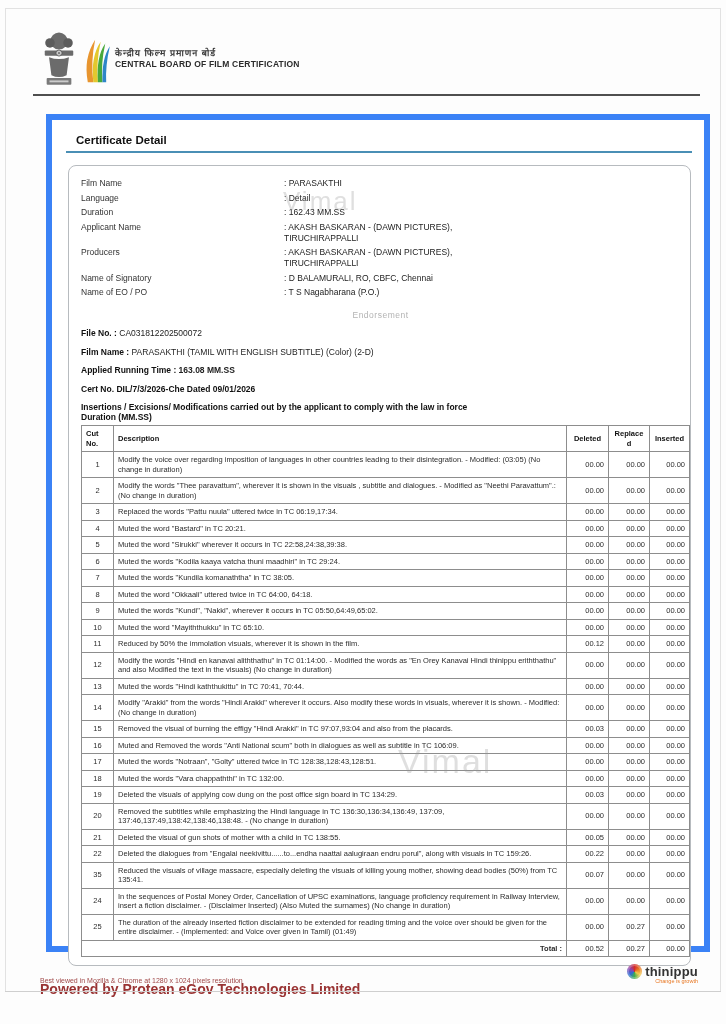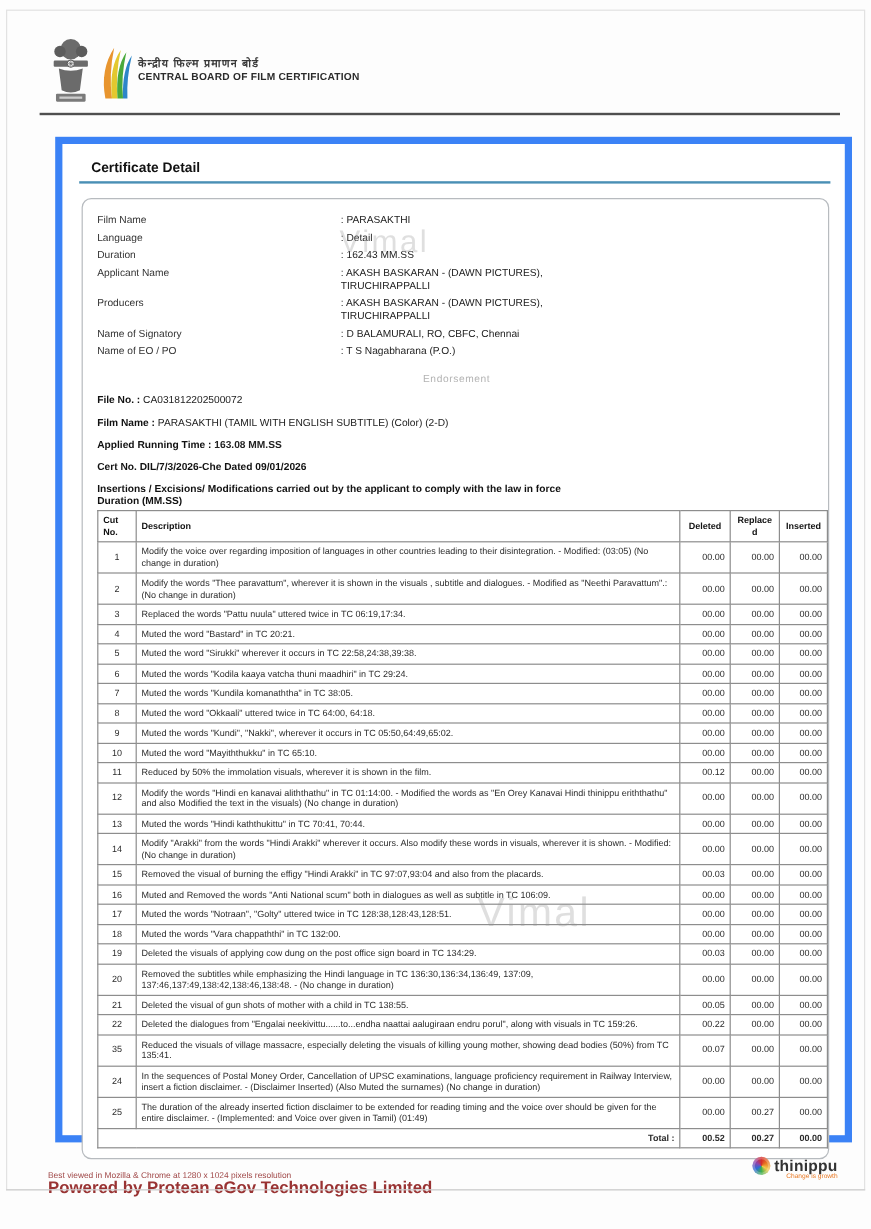--- a/index.html
+++ b/index.html
@@ -60,21 +60,21 @@
   table.cuts th, table.cuts td { border:1px solid #8d8d8d; font-size:7.5px; line-height:9.5px;
     padding:3px 4px; vertical-align:middle; color:#2c2c2c; word-wrap:break-word; }
   table.cuts th { font-weight:bold; color:#111; }
   col.c-no { width:32px; } col.c-desc { width:453px; }
   col.c-del { width:42px; } col.c-rep { width:41px; } col.c-ins { width:40px; }
   th.h-no { text-align:left; } th.h-desc { text-align:left; }
   th.h-num { text-align:center; }
   td.no { text-align:center; }
   td.num { text-align:right; padding-right:6px; }
   td.total-label { text-align:right; font-weight:bold; border-left:1px solid #8d8d8d; padding-right:6px; font-size:8px; }
-  tr.total-row td.num { font-weight:bold; }
+  tr.total-row td.num { font-weight:normal; }
 
   
   .footer { position:absolute; left:0; top:960px; width:726px; height:36px; }
   .powered { position:absolute; left:40px; top:21px; font-size:14px; font-weight:bold; color:#993333; }
   .bestviewed { position:absolute; left:40px; top:17px; font-size:7px; color:#a04848; }
   .protean { position:absolute; right:28px; top:4px; text-align:right; }
   .protean-top { display:flex; align-items:center; gap:3px; }
   .protean-icon { width:15px; height:15px; border-radius:50%; flex:none;
     background:conic-gradient(#d42b2b,#e87722,#f2c94c,#3daf4e,#2e6bd6,#8e44ad,#d42b2b);
     box-shadow:inset 0 0 0 2px rgba(255,255,255,0.25); }

